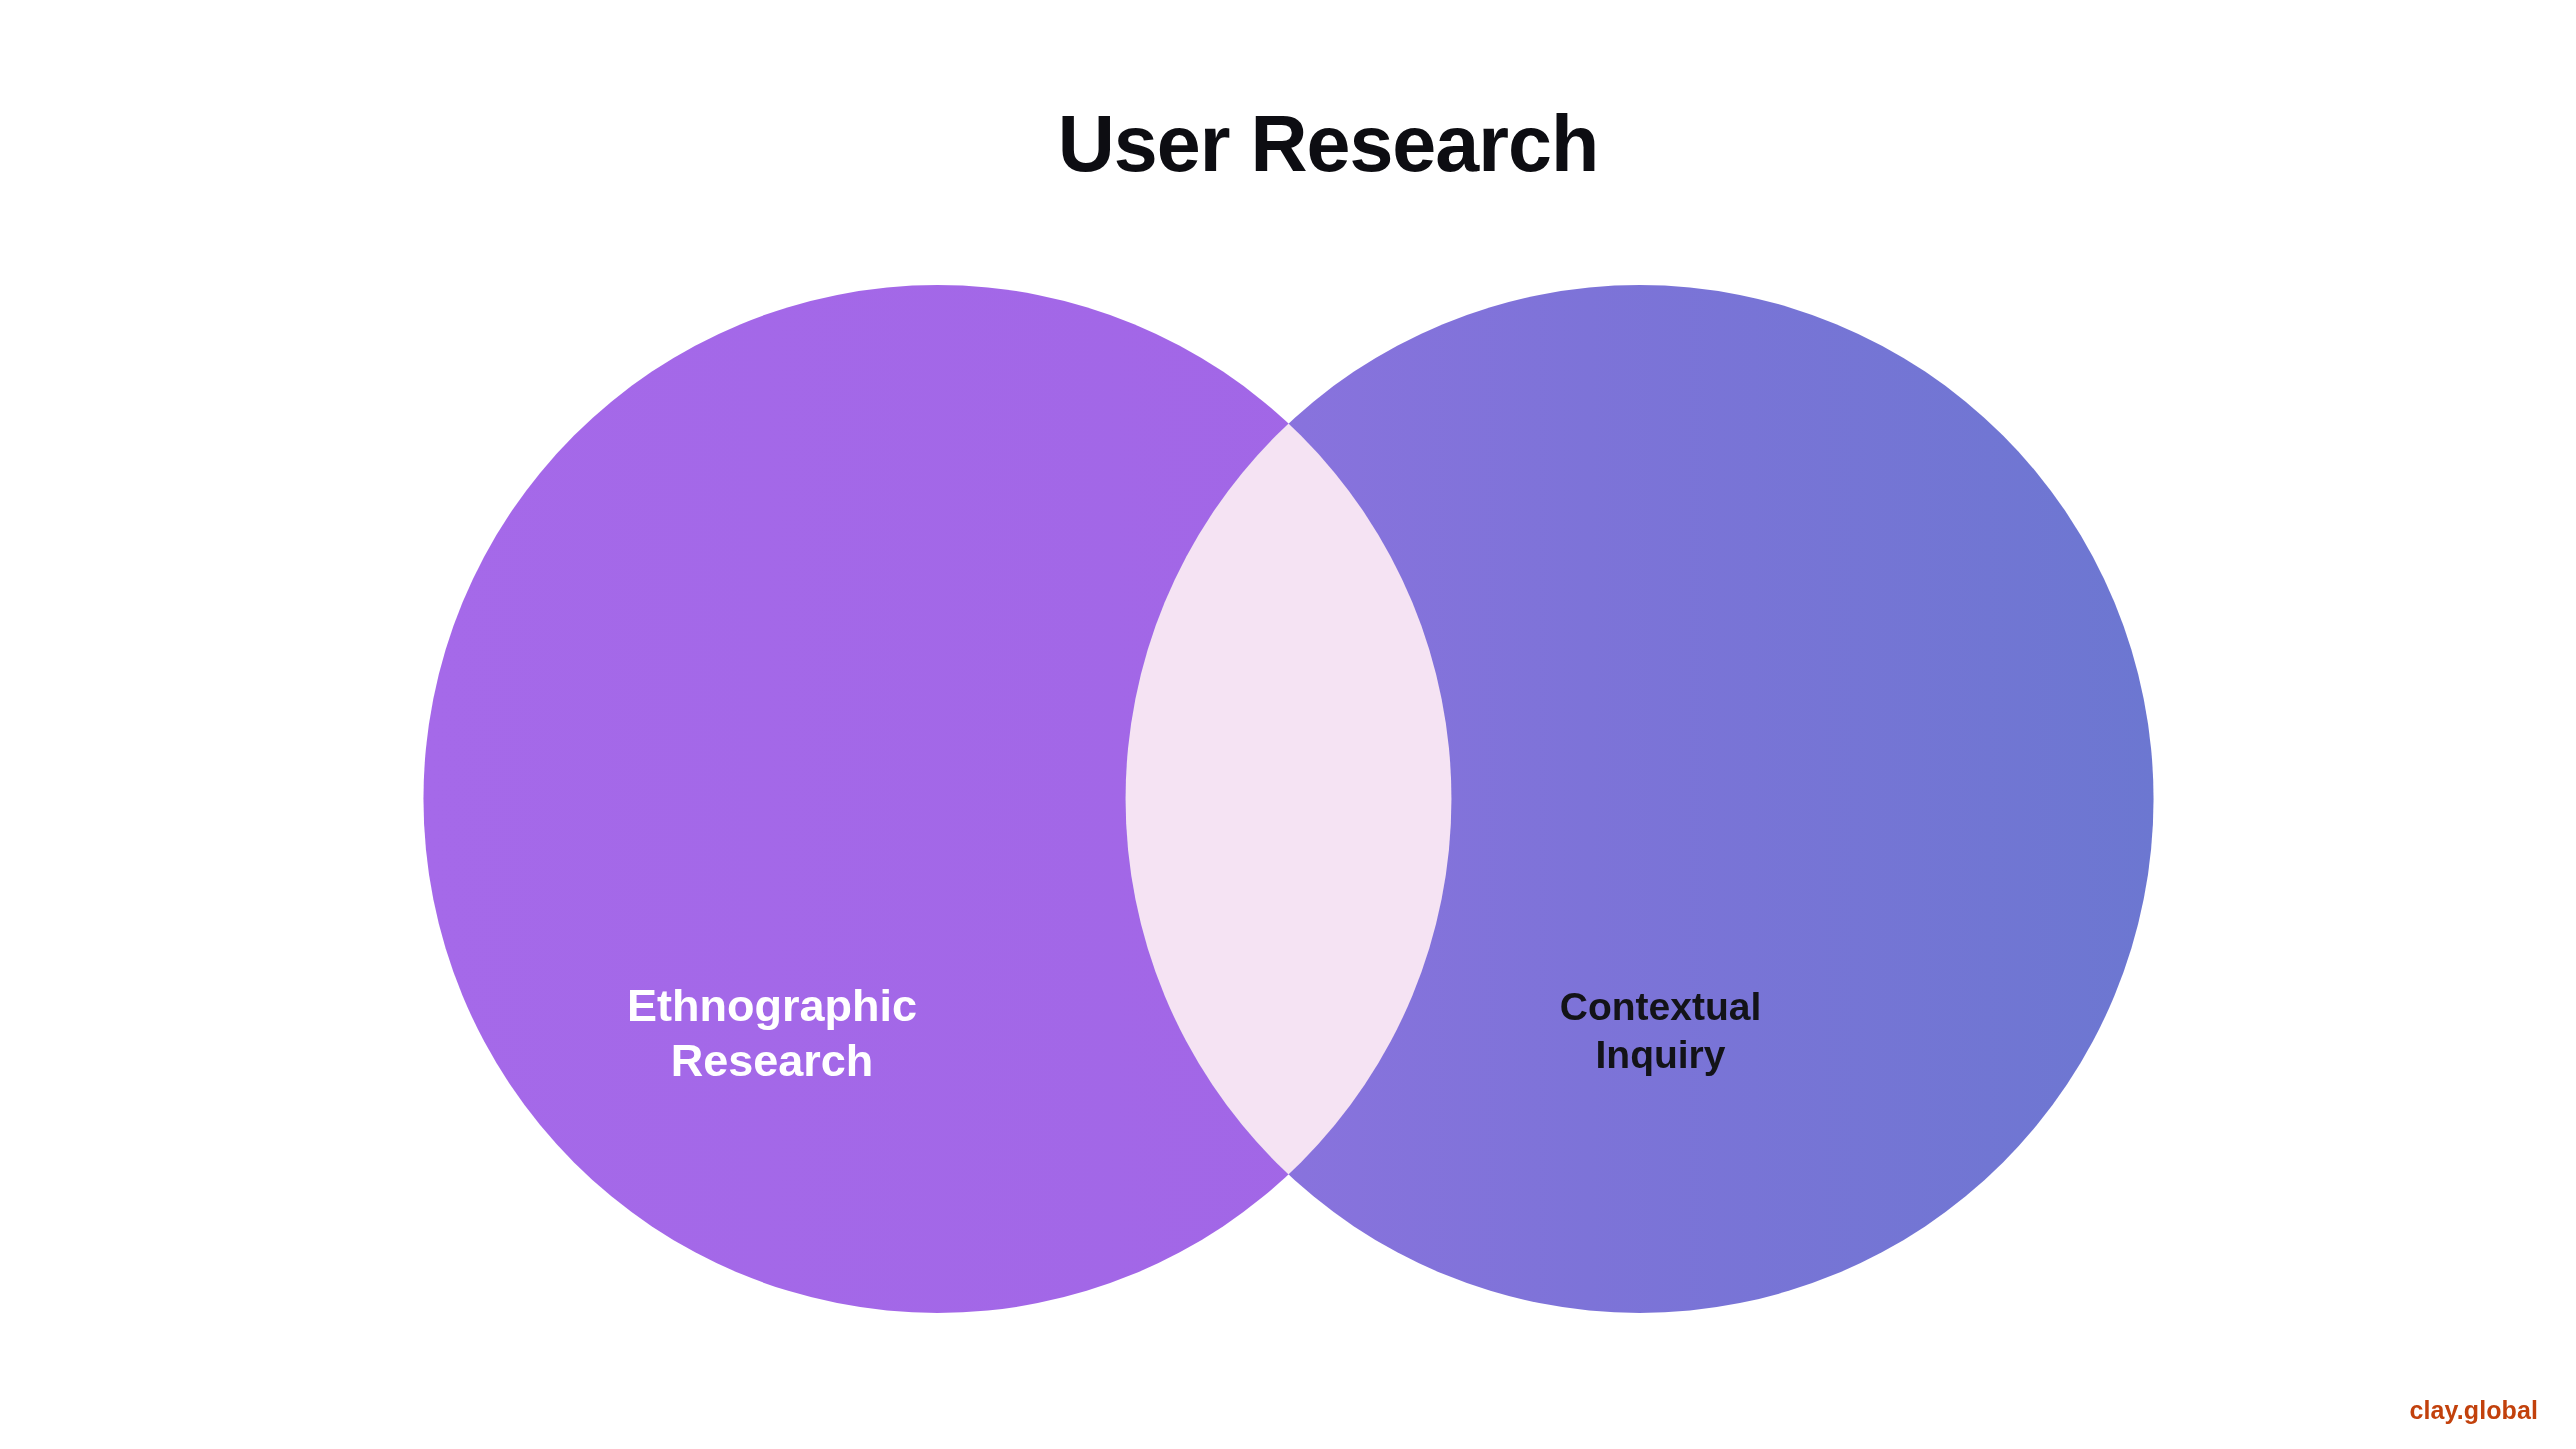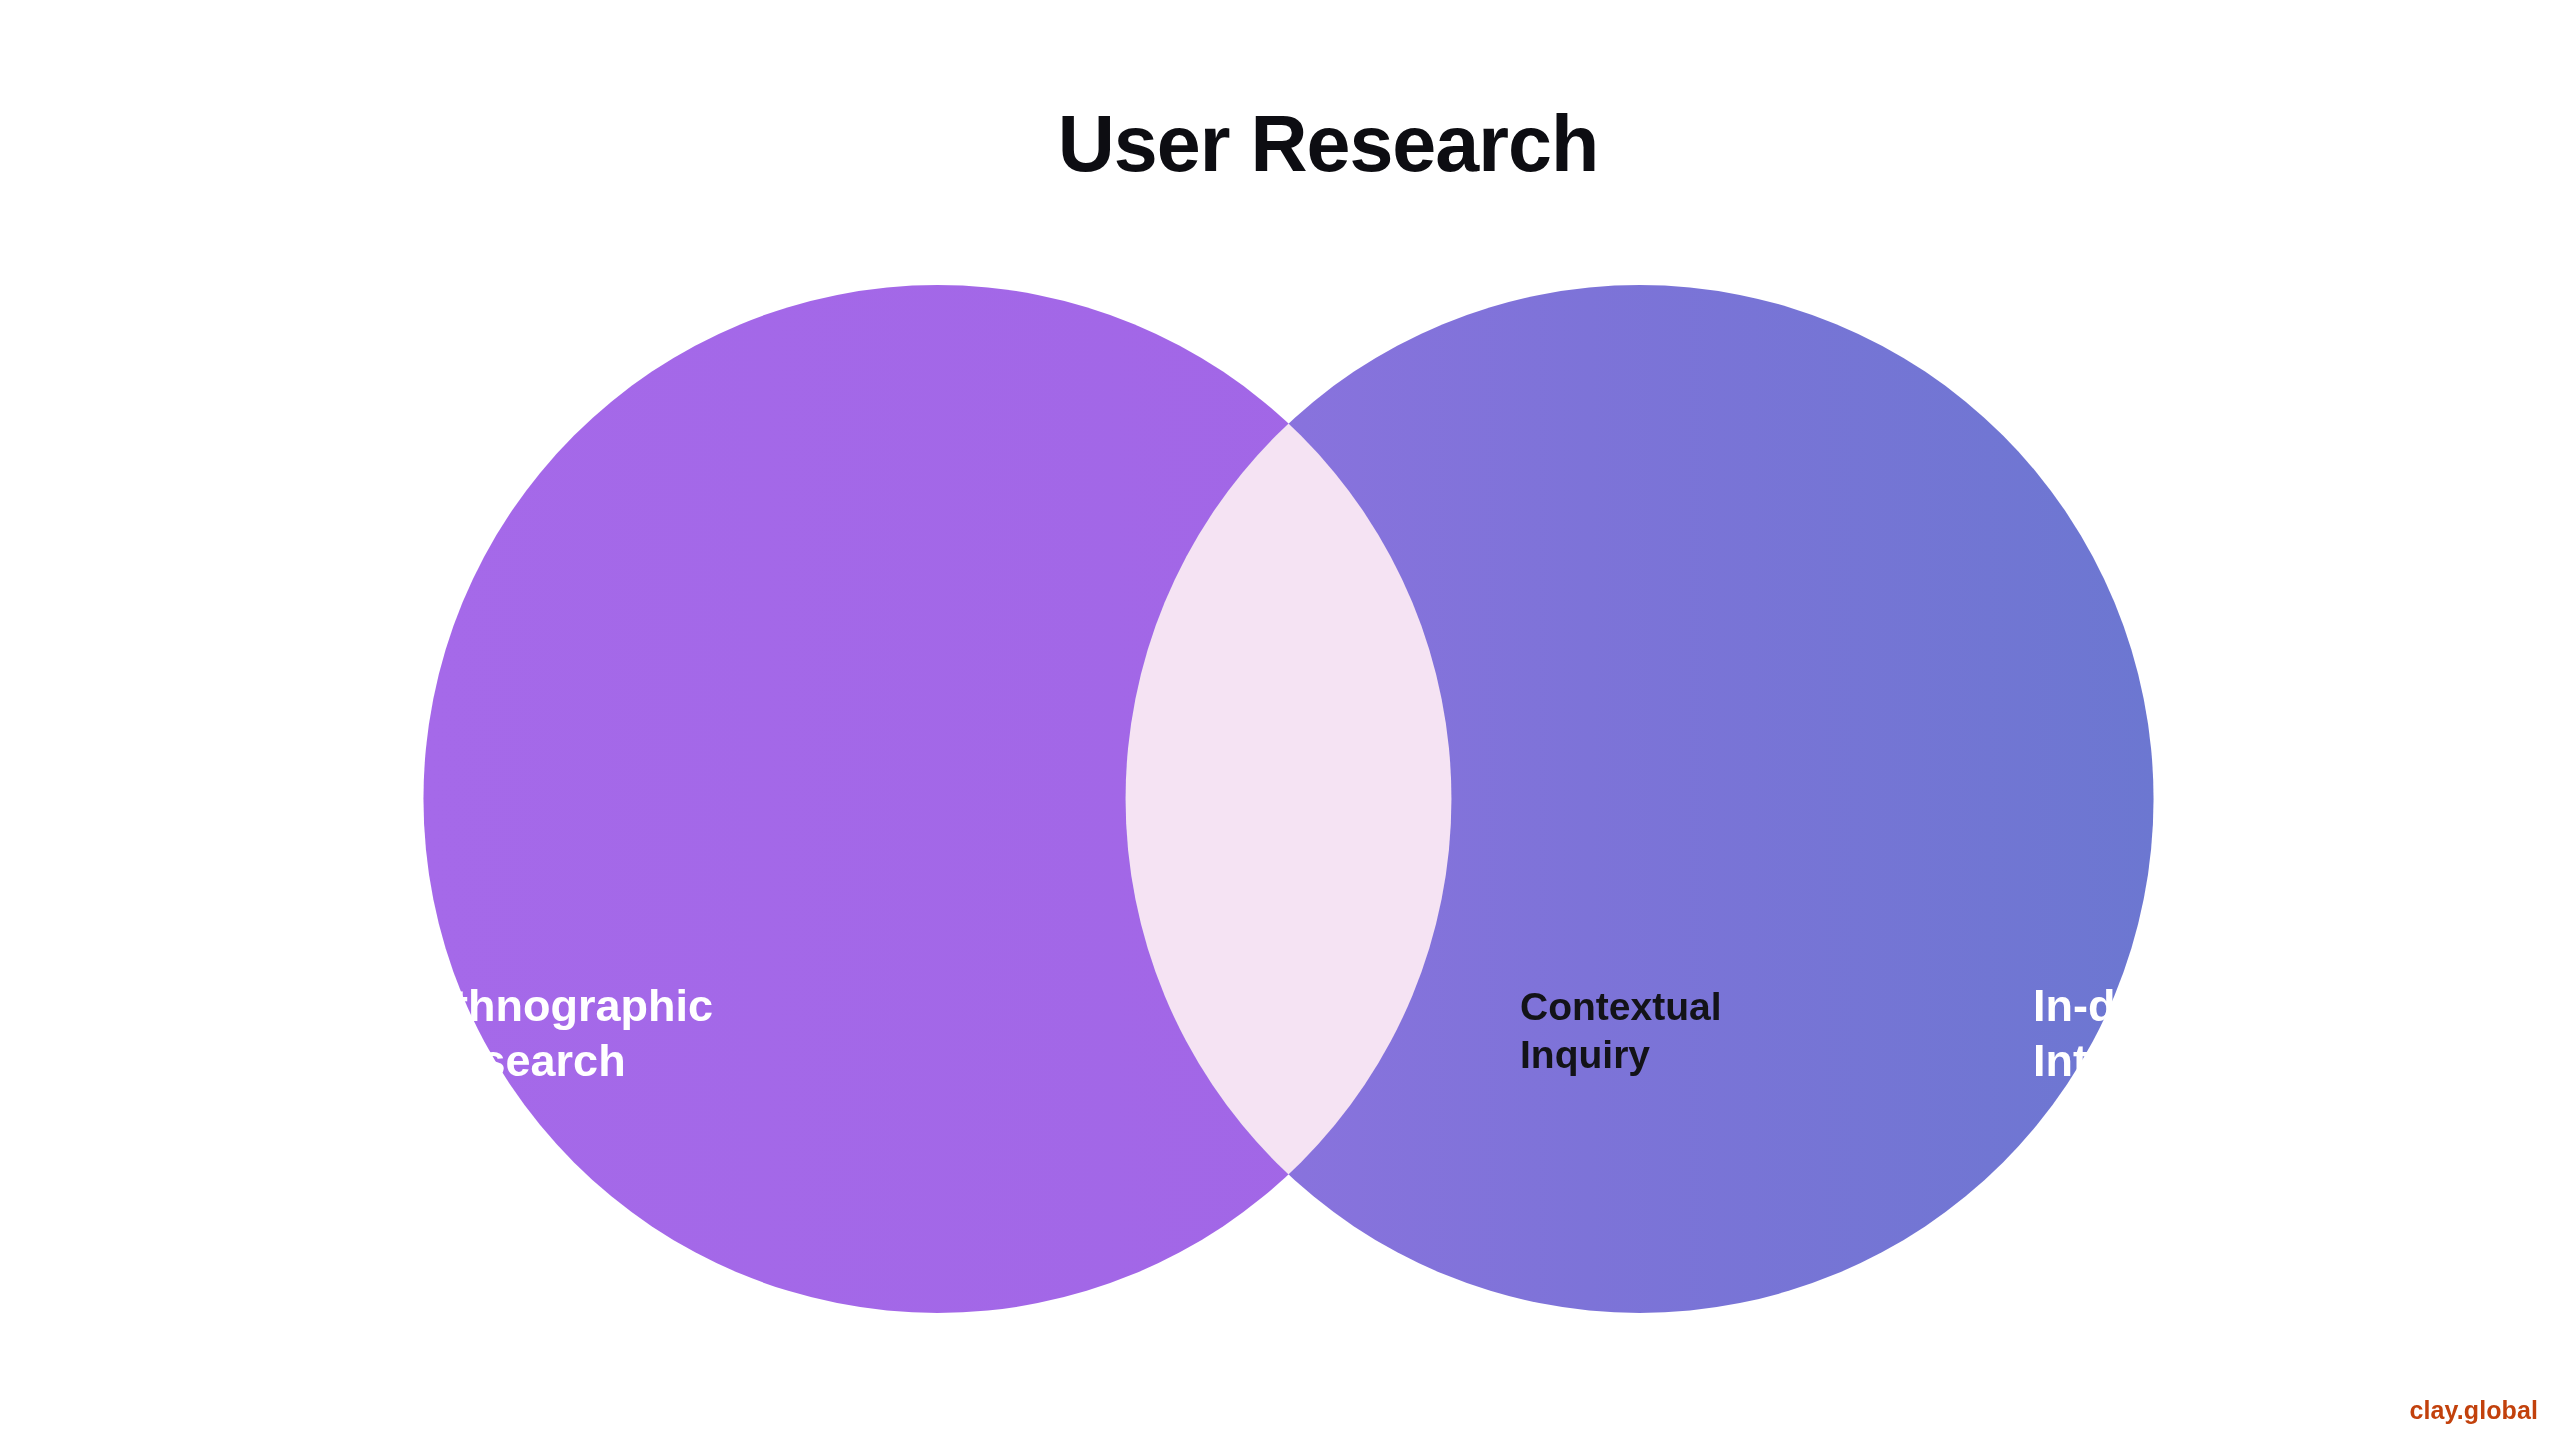--- a/index.html
+++ b/index.html
@@ -52,20 +52,21 @@
     left: 0;
     top: 0;
     width: 1731px;
     height: 1028px;
     display: block;
   }
 
   
   .venn-label {
     position: absolute;
+    text-align: center;
     line-height: 1.22;
     font-weight: 700;
     pointer-events: none;
     white-space: pre-line;
   }
 
   .label-left {
     left: 0px;
     top: 694px;
     width: 698px;
@@ -75,21 +76,21 @@
 
   .label-right {
     left: 1610px;
     top: 694px;
     width: 698px;
     font-size: 45px;
     color: #ffffff;
   }
 
   .label-center {
-    left: 1097px;
+    left: 1023px;
     top: 698px;
     width: 429px;
     font-size: 39px;
     color: #131318;
   }
 
   
   .watermark {
     position: absolute;
     right: 38px;

